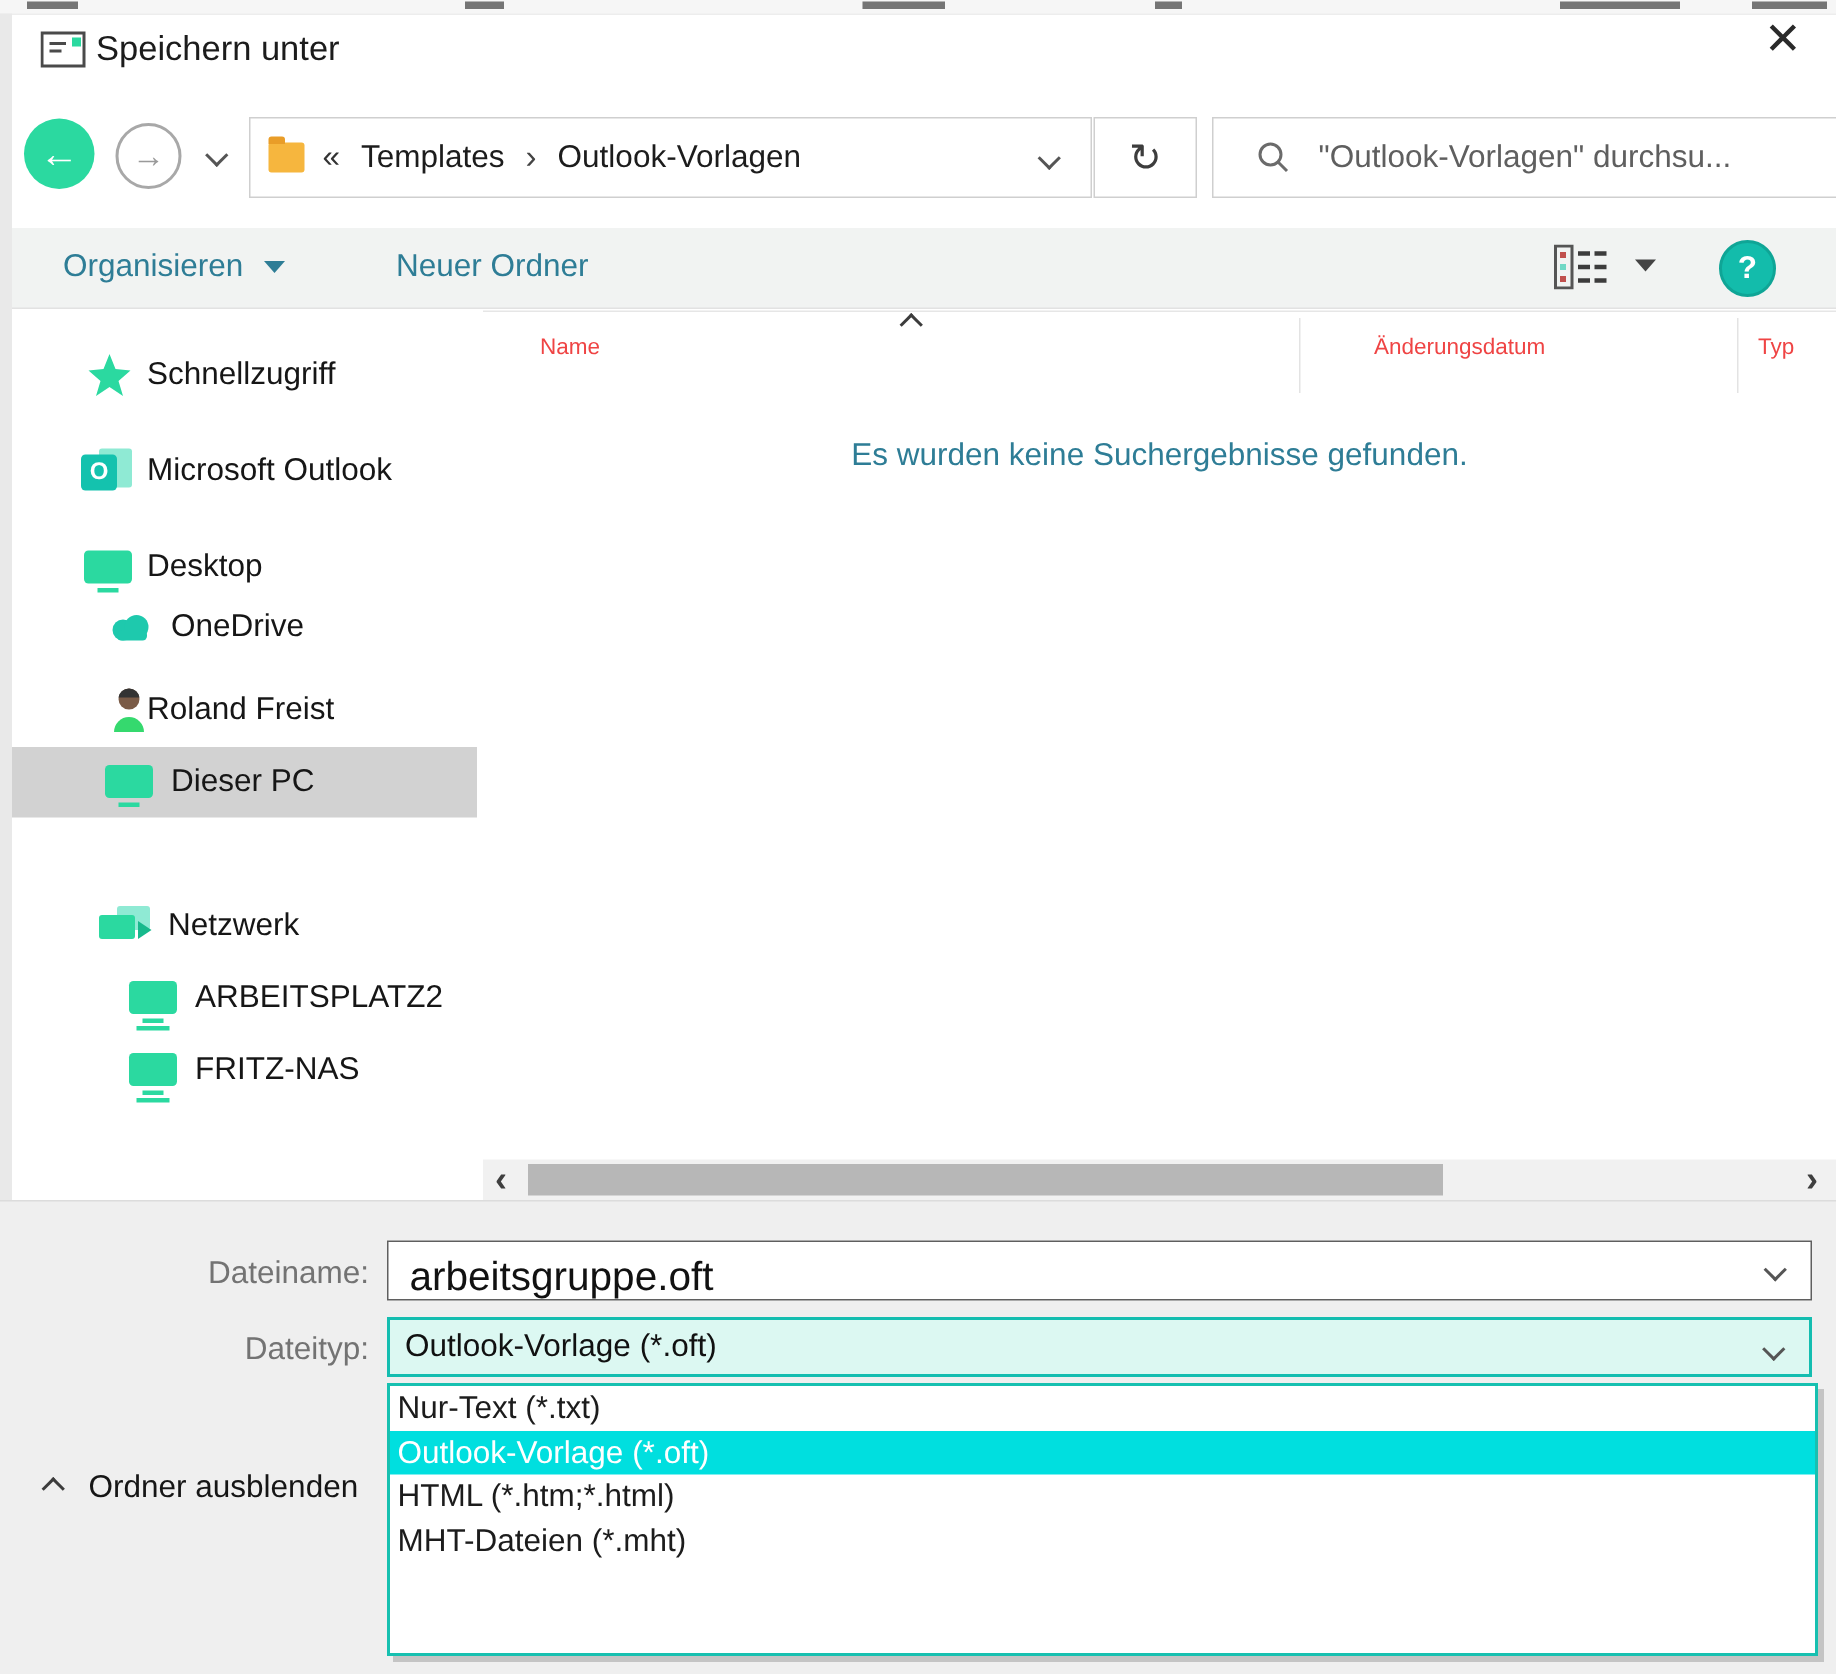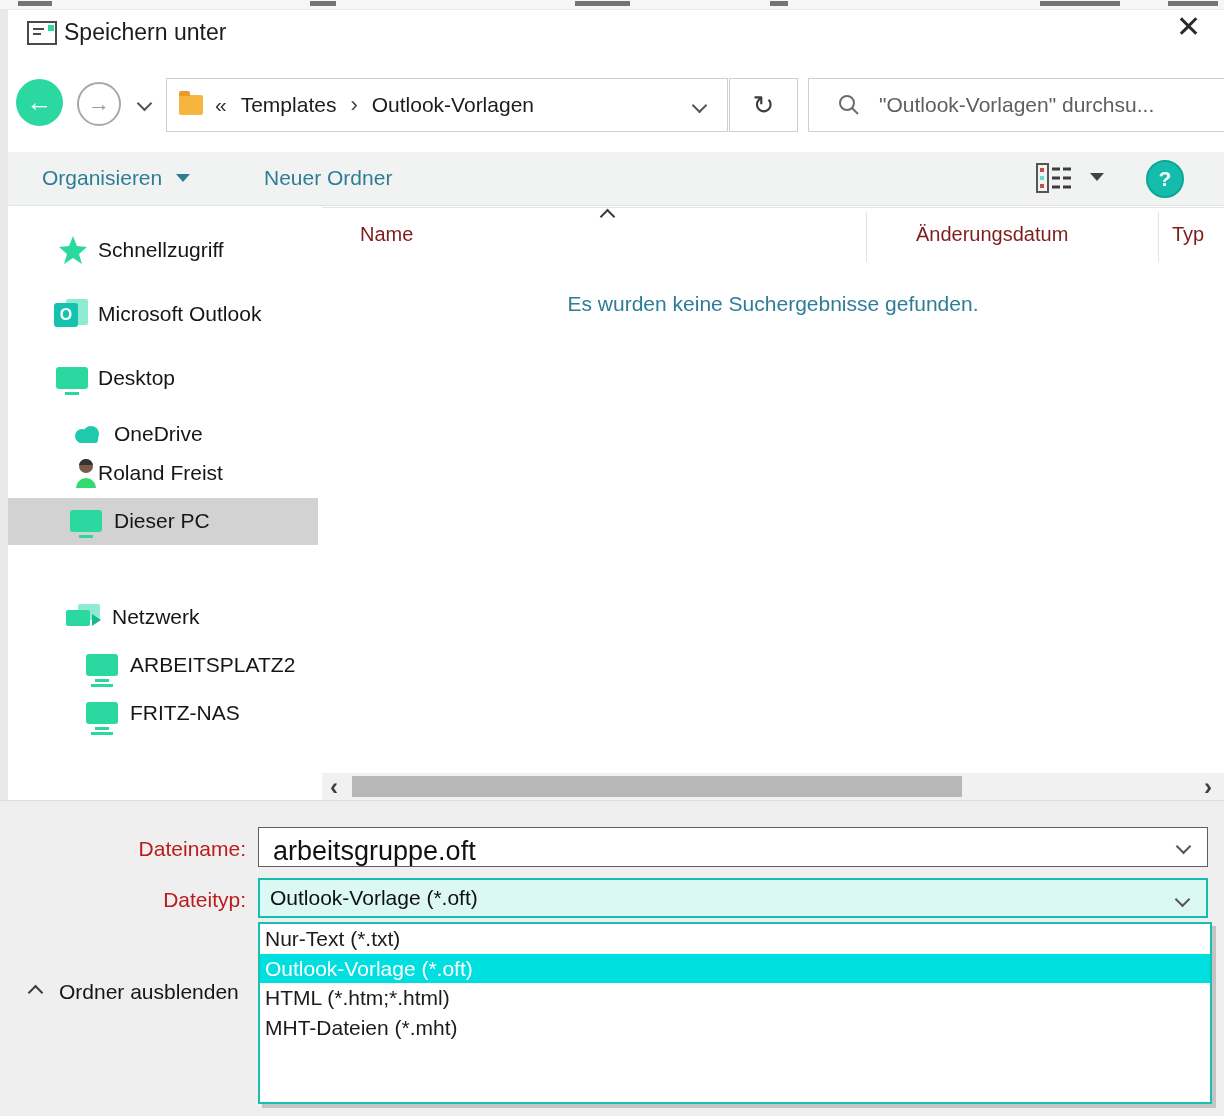--- a/index.html
+++ b/index.html
@@ -47,34 +47,34 @@
 
   
   .side-row{display:flex;align-items:center;height:36px;}
   .side-label{font-size:21px;color:#161616;white-space:nowrap;}
   .selected-row{left:8px;top:498px;width:310px;height:47px;background:#d2d2d2;}
   .mon{position:relative;background:#2bd9a0;border-radius:3px;}
   .mon:after{content:"";position:absolute;left:50%;transform:translateX(-50%);bottom:-6px;width:14px;height:3px;background:#2bd9a0;}
   .mon2:before{content:"";position:absolute;left:50%;transform:translateX(-50%);bottom:-11px;width:22px;height:3px;background:#2bd9a0;}
 
   
-  .col-header{font-size:20px;color:#7f1d1d;text-align:center;}
+  .col-header{font-size:15px;color:#ef4444;text-align:center;}
   .vsep{width:1px;background:#e3e3e3;}
   .hairline{background:#e6e6e6;}
   .sort-caret{left:602px;top:211px;border-color:#3c3c3c;}
   .empty-msg{left:322px;top:292px;width:902px;text-align:center;font-size:21px;color:#2e7d96;}
 
   
   .hscroll-track{left:322px;top:773px;width:902px;height:27px;background:#f1f1f1;}
   .hscroll-thumb{left:352px;top:776px;width:610px;height:21px;background:#b7b7b7;}
   .scroll-arrow{font-size:24px;font-weight:bold;color:#3f3f3f;line-height:1;cursor:pointer;}
 
   
   .bottom-panel{left:0;top:800px;width:1224px;height:316px;background:#efefef;border-top:1px solid #dcdcdc;}
-  .field-label{font-size:21px;color:#b91c1c;width:186px;text-align:right;}
+  .field-label{font-size:21px;color:#737373;width:186px;text-align:right;}
   .filename-input{left:258px;top:827px;width:950px;height:40px;border:1px solid #5f5f5f;background:#fff;box-sizing:border-box;}
   .filename-input input{border:none;outline:none;width:880px;margin:7px 0 0 12px;font-family:"Liberation Sans",sans-serif;font-size:27px;color:#111;background:transparent;}
   .filetype-box{left:258px;top:878px;width:950px;height:40px;border:2px solid #14bdb0;background:#dcf8f2;box-sizing:border-box;display:flex;align-items:center;cursor:pointer;}
   .filetype-box .val{font-size:21px;color:#111;margin-left:10px;}
   .box-chevron{position:absolute;right:18px;top:14px;}
 
   
   .dropdown{left:258px;top:922px;width:954px;height:182px;background:#fff;border:2px solid #17c0b0;box-sizing:border-box;z-index:50;box-shadow:4px 4px 0 rgba(0,0,0,0.18);}
   .dd-item{height:29.6px;line-height:29.6px;font-size:21px;color:#1c1c1c;padding-left:5px;white-space:nowrap;cursor:pointer;}
   .dd-item.hl{background:#00dfdf;color:#ffffff;}
@@ -179,21 +179,21 @@
       <span style="position:absolute;left:0;top:5px;width:24px;height:24px;background:#14c2ae;border-radius:3px;color:#fff;font-weight:bold;font-size:16px;text-align:center;line-height:24px;">O</span>
     </span>
     <span class="side-label" style="margin-left:8px;">Microsoft Outlook</span>
   </div>
 
   <div class="abs side-row" style="left:56px;top:360px;">
     <span class="mon" style="width:32px;height:22px;"></span>
     <span class="side-label" style="margin-left:10px;">Desktop</span>
   </div>
 
-  <div class="abs side-row" style="left:72px;top:416px;">
+  <div class="abs side-row" style="left:72px;top:400px;">
     <span>
       <svg width="30" height="20" viewBox="0 0 30 20">
         <circle cx="10" cy="12" r="7" fill="#1ec9ad"></circle>
         <circle cx="19" cy="10" r="8" fill="#1ec9ad"></circle>
         <rect x="6" y="12" width="20" height="7" rx="3" fill="#1ec9ad"></rect>
       </svg>
     </span>
     <span class="side-label" style="margin-left:12px;">OneDrive</span>
   </div>
 

